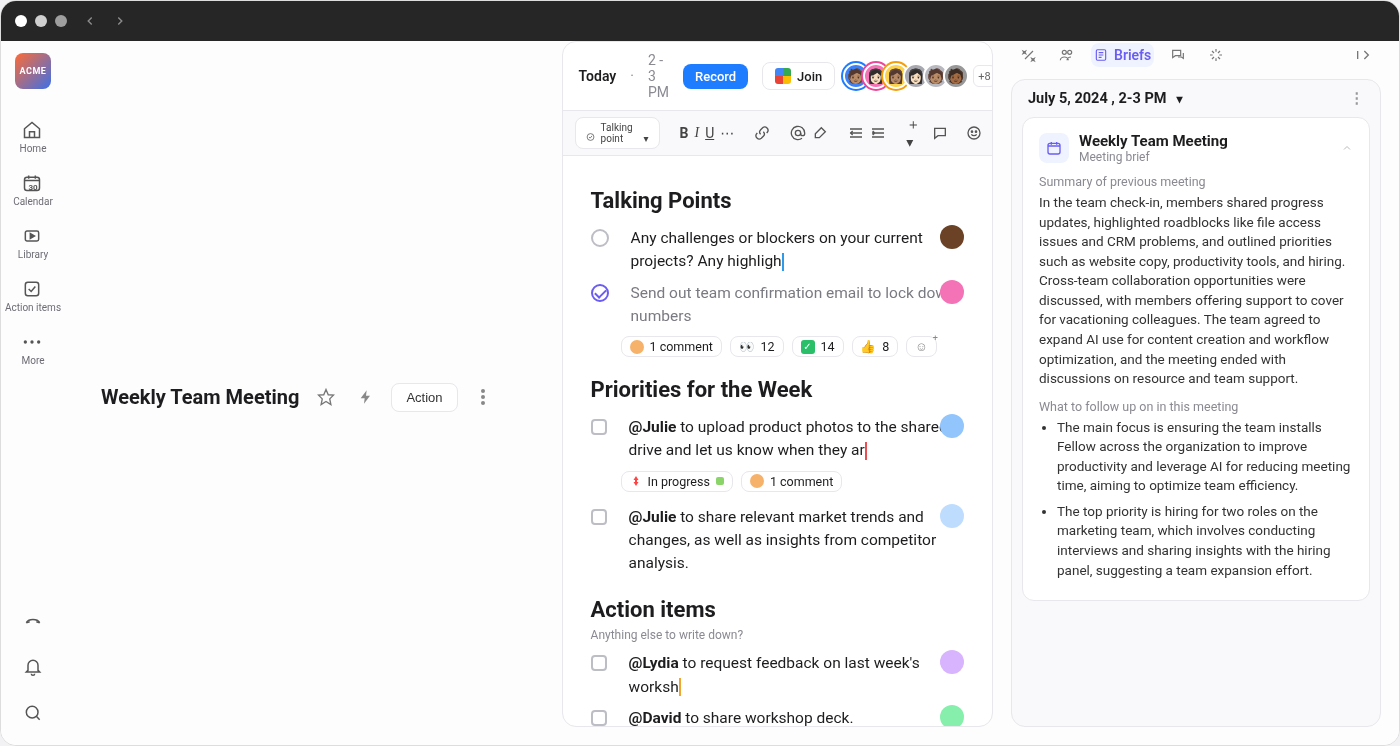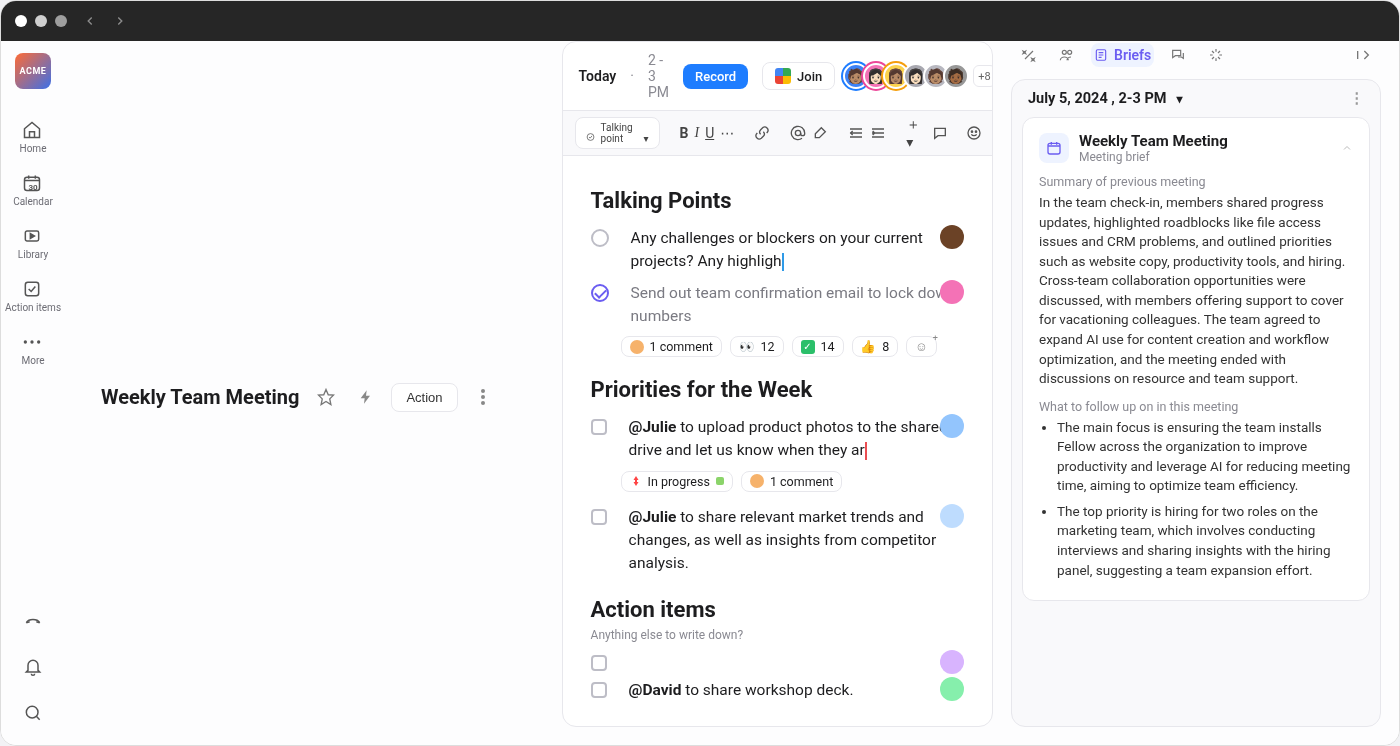--- a/index.html
+++ b/index.html
@@ -558,20 +558,21 @@
               <span class="check-box"></span>
               <span class="line-text"><b class="mention">@Julie</b><span> to share relevant market trends and changes, as well as insights from competitor analysis.</span></span>
               <span class="right-avatar" style="background:#93c5fd;opacity:.6"></span>
             </div>
 
             <div class="section-title" style="margin-top:18px">Action items</div>
             <div class="section-sub">Anything else to write down?</div>
 
             <div class="line">
               <span class="check-box"></span>
+              <span class="line-text"><b class="mention">@Lydia</b><span> to request feedback on last week's worksh</span><span class="caret" style="background:#f0a52e"></span></span>
               <span class="right-avatar" style="background:#d8b4fe"></span>
             </div>
             <div class="cursor-tag" style="background:#f0a52e; left:500px; top:335px">Lydia</div>
 
             <div class="line">
               <span class="check-box"></span>
               <span class="line-text"><b class="mention">@David</b><span> to share workshop deck.</span></span>
               <span class="right-avatar" style="background:#86efac"></span>
             </div>
           </div>

